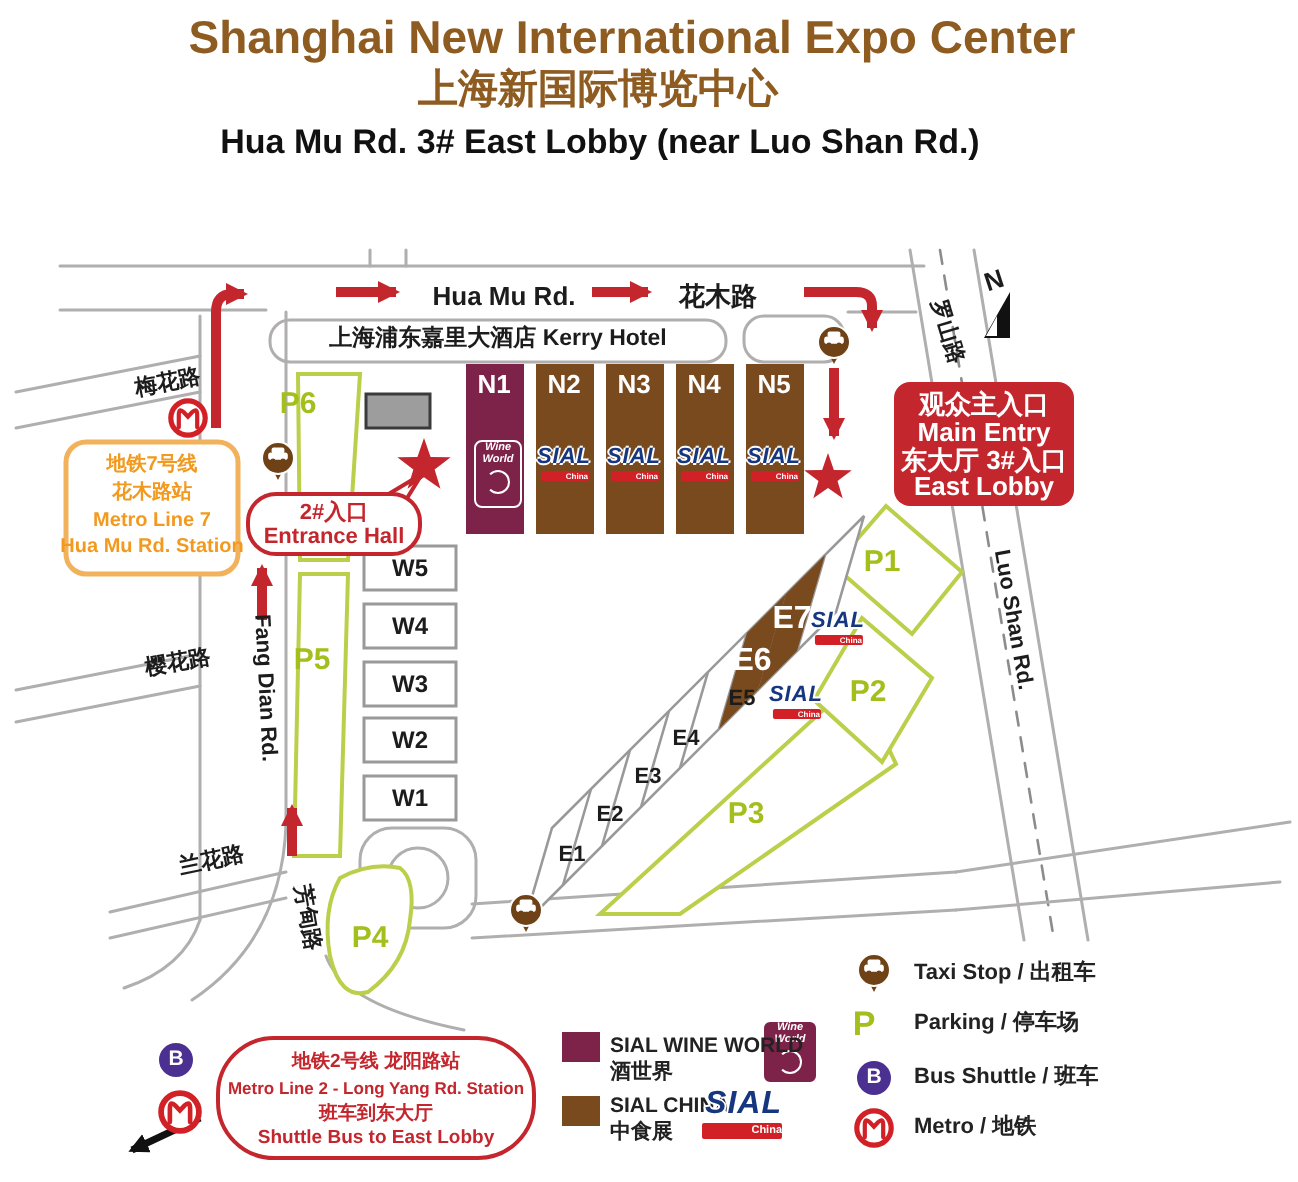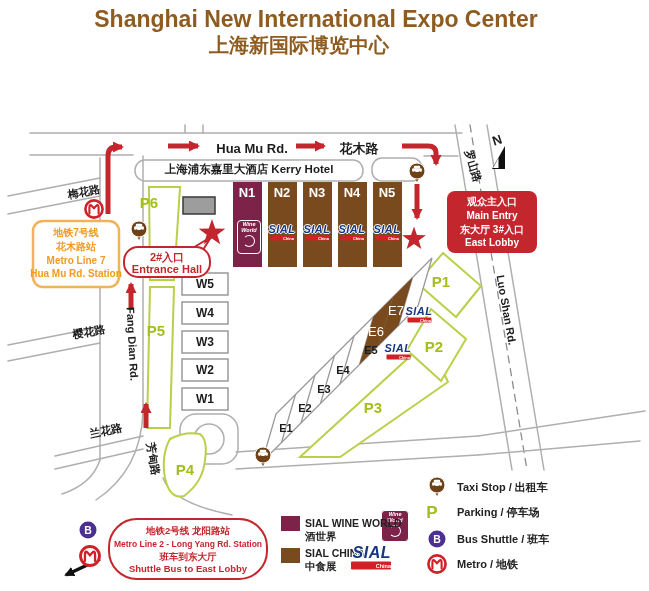--- a/index.html
+++ b/index.html
@@ -11,24 +11,24 @@
   .ll{position:absolute;transform:translate(0,-50%);white-space:nowrap;line-height:1;color:#222;}
   .hdr1{font-size:23px;font-weight:bold;color:#8e5c20;}
   .hdr2{font-size:20px;font-weight:bold;color:#8e5c20;}
   .hdr3{font-size:17px;font-weight:bold;color:#111;}
   .hdr4{font-size:17px;color:#111;}
   .road{font-size:13px;font-weight:bold;}
   .roadsm{font-size:11px;font-weight:bold;}
   .halln{font-size:13px;font-weight:bold;color:#fff;}
   .hallw{font-size:12px;font-weight:bold;}
   .halle{font-size:11px;font-weight:bold;}
-  .hallew{font-size:13px;font-weight:normal;color:#fff;}
+  .hallew{font-size:16px;font-weight:bold;color:#fff;}
   .pk{font-size:15px;font-weight:bold;color:#a3bf1c;}
   .redt{font-size:11px;font-weight:bold;color:#c4262d;}
-  .whitet{font-size:10px;font-weight:bold;color:#fff;}
+  .whitet{font-size:13px;font-weight:bold;color:#fff;}
   .oranget{font-size:10px;font-weight:bold;color:#f29a1f;}
   .m2{font-size:9.5px;font-weight:bold;color:#c4262d;}
   .m2s{font-size:8.5px;font-weight:bold;color:#c4262d;}
   .leg{font-size:11px;font-weight:600;}
   .legb{font-size:10.5px;font-weight:bold;}
   .b-badge{position:absolute;transform:translate(-50%,-50%);width:17px;height:17px;border-radius:50%;
      background:#4b2f91;color:#fff;font-size:10.5px;font-weight:bold;text-align:center;line-height:17px;}
   .pglyph{font-size:17px;font-weight:bold;color:#a3bf1c;}
   .sw{position:absolute;width:19px;height:15px;}
   .sial{position:absolute;transform:translate(-50%,-50%);text-align:right;line-height:1;}
@@ -181,20 +181,21 @@
     <use href="#metroI" transform="translate(437,564)"></use>
     <use href="#taxiI" transform="translate(139,229)"></use>
     <use href="#taxiI" transform="translate(417,171)"></use>
     <use href="#taxiI" transform="translate(263,455)"></use>
     <use href="#taxiI" transform="translate(437,485)"></use>
   </g>
 </svg>
 
 <div class="l hdr2" style="left:299px;top:45px">上海新国际博览中心</div>
 <div class="l hdr1" style="left:316px;top:19px">Shanghai New International Expo Center</div>
+<div class="l hdr3" style="left:300px;top:71px">Hua Mu Rd. 3# East Lobby (near Luo Shan Rd.)</div>
 
 <div class="l road" style="left:252px;top:148px">Hua Mu Rd.</div>
 <div class="l road" style="left:359px;top:148px">花木路</div>
 <div class="l roadsm" style="left:84px;top:192px;transform:translate(-50%,-50%) rotate(-11deg)">梅花路</div>
 <div class="l roadsm" style="left:89px;top:332px;transform:translate(-50%,-50%) rotate(-10deg)">樱花路</div>
 <div class="l roadsm" style="left:106px;top:431px;transform:translate(-50%,-50%) rotate(-12deg)">兰花路</div>
 <div class="l roadsm" style="left:132px;top:344px;transform:translate(-50%,-50%) rotate(87deg)">Fang Dian Rd.</div>
 <div class="l roadsm" style="left:153px;top:459px;transform:translate(-50%,-50%) rotate(80deg)">芳甸路</div>
 <div class="l roadsm" style="left:473px;top:166px;transform:translate(-50%,-50%) rotate(73deg)">罗山路</div>
 <div class="l roadsm" style="left:506px;top:310px;transform:translate(-50%,-50%) rotate(80deg)">Luo Shan Rd.</div>

